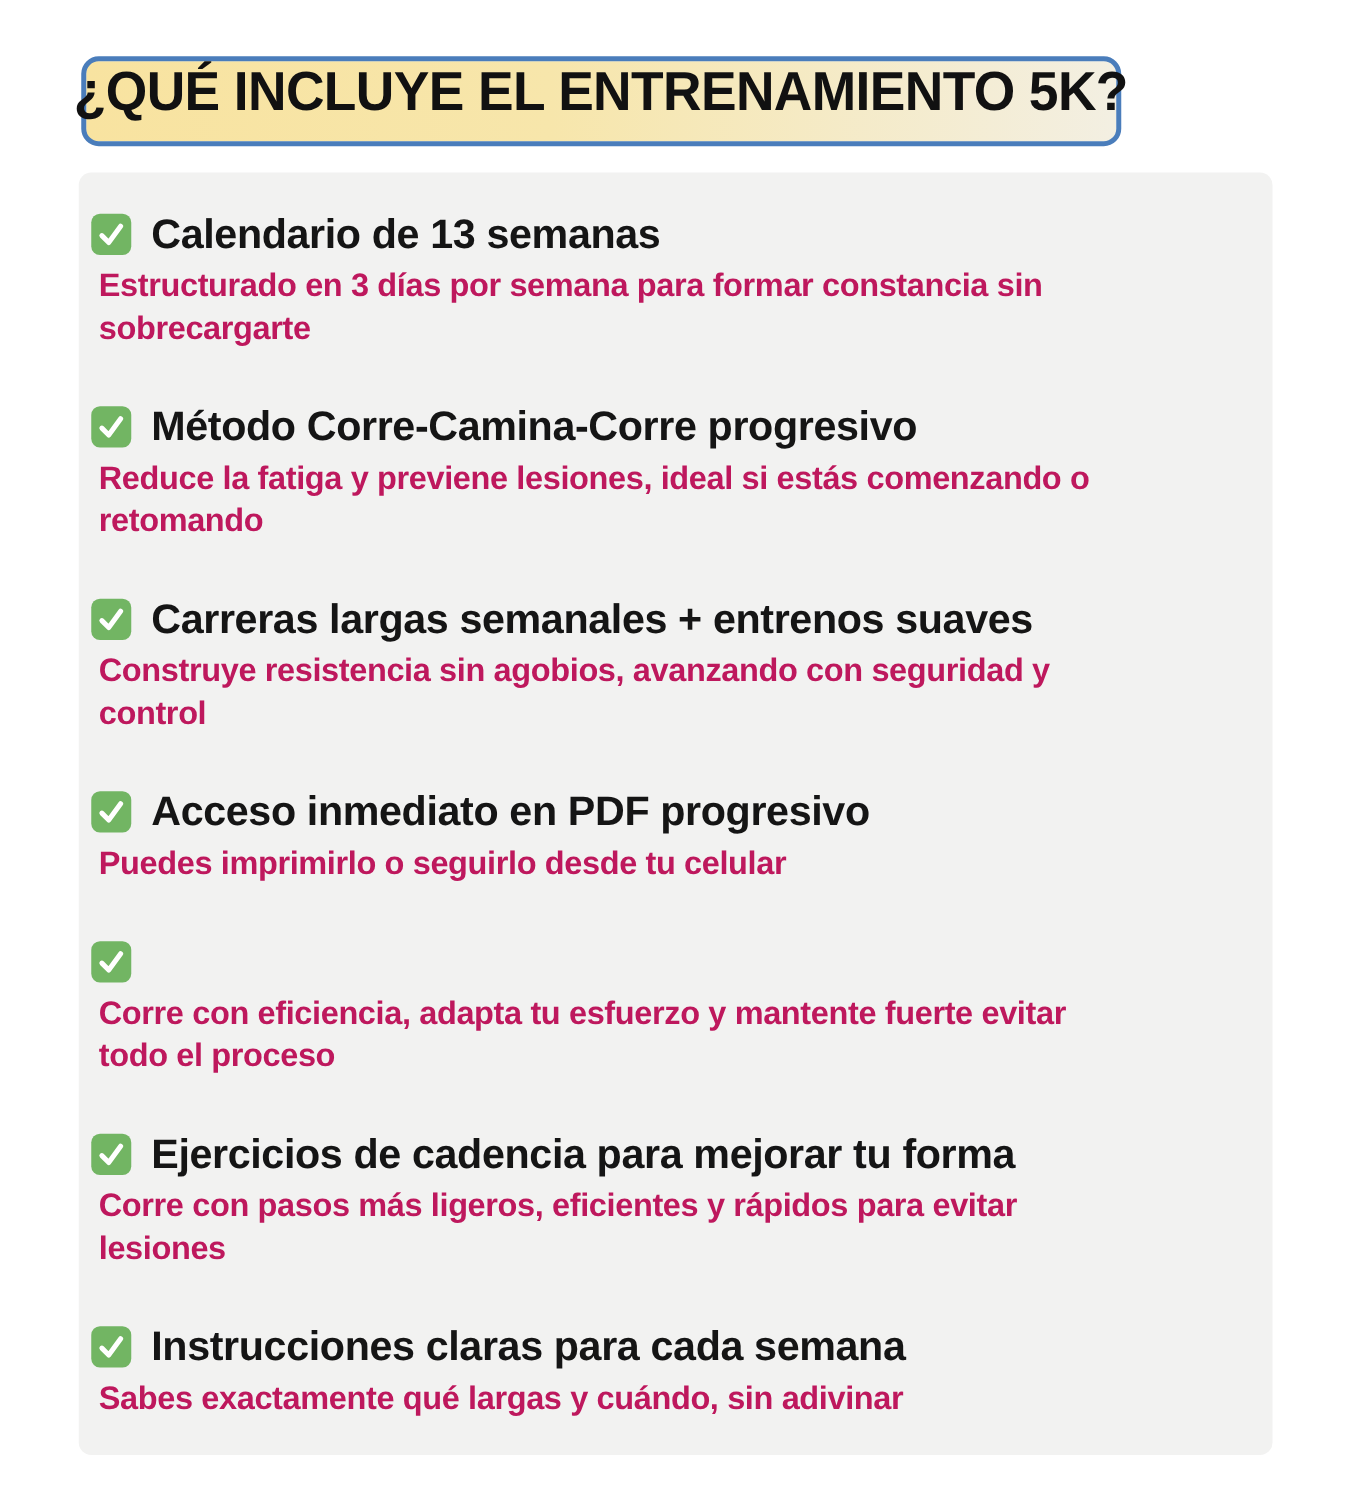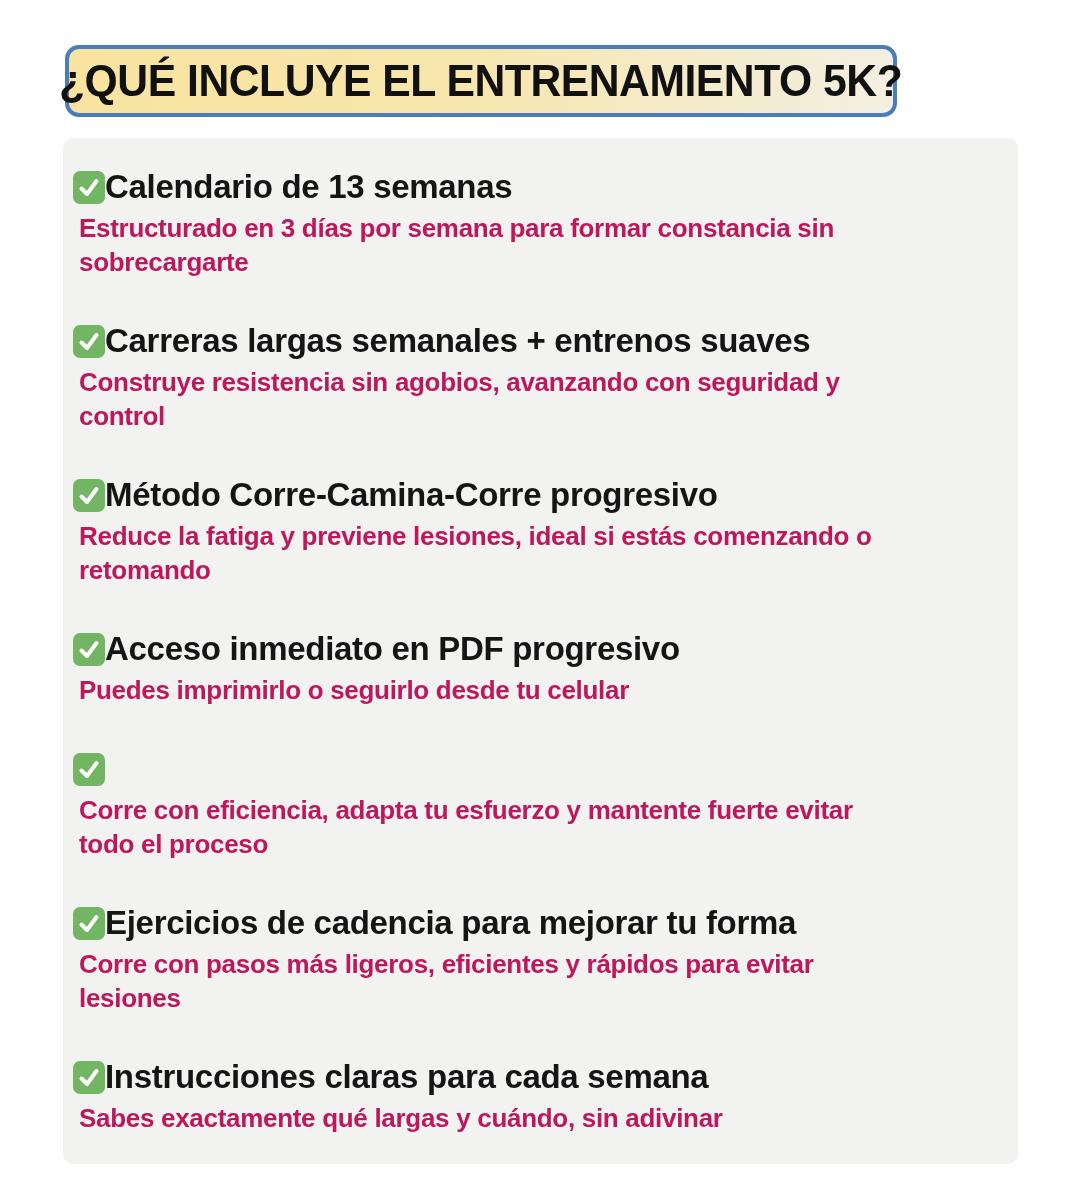--- a/index.html
+++ b/index.html
@@ -21,21 +21,20 @@
     position: absolute;
     left: 65px;
     top: 45px;
     width: 832px;
     height: 72px;
     box-sizing: border-box;
     border: 4px solid #4a7dbb;
     border-radius: 14px;
     background: linear-gradient(90deg, #f8e3a0 0%, #f7e6ab 45%, #f3efe2 100%);
     display: flex;
-    align-items: center;
     justify-content: center;
   }
   .header-banner .title {
     font-size: 44px;
     font-weight: 700;
     letter-spacing: -0.5px;
     color: #111111;
     white-space: nowrap;
     transform: scaleX(0.97);
   }
@@ -50,20 +49,21 @@
     border-radius: 10px;
     padding: 30px 18px 29px 10px;
     display: flex;
     flex-direction: column;
     gap: 43px;
   }
   .list-item { }
   .item-head {
     display: flex;
     align-items: center;
+    gap: 16px;
     height: 38px;
   }
   .check-icon {
     flex: 0 0 auto;
     width: 32px;
     height: 33px;
     border-radius: 7px;
     background: #72b563;
     display: flex;
     align-items: center;
@@ -115,35 +115,35 @@
       <div class="item-desc">Estructurado en 3 días por semana para formar constancia sin sobrecargarte</div>
     </div>
 
     <div class="list-item">
       <div class="item-head">
         <span class="check-icon">
           <svg viewBox="0 0 24 24">
               <path d="M4.5 13.5 L10 19 L19.5 6" fill="none" stroke="#ffffff" stroke-width="4" stroke-linecap="round" stroke-linejoin="round"></path>
             </svg>
         </span>
-        <span class="item-title">Carreras largas semanales + entrenos suaves</span>
+        <span class="item-title">Método Corre-Camina-Corre progresivo</span>
       </div>
-      <div class="item-desc">Construye resistencia sin agobios, avanzando con seguridad y control</div>
+      <div class="item-desc">Reduce la fatiga y previene lesiones, ideal si estás comenzando o retomando</div>
     </div>
 
     <div class="list-item">
       <div class="item-head">
         <span class="check-icon">
           <svg viewBox="0 0 24 24">
               <path d="M4.5 13.5 L10 19 L19.5 6" fill="none" stroke="#ffffff" stroke-width="4" stroke-linecap="round" stroke-linejoin="round"></path>
             </svg>
         </span>
-        <span class="item-title">Método Corre-Camina-Corre progresivo</span>
+        <span class="item-title">Carreras largas semanales + entrenos suaves</span>
       </div>
-      <div class="item-desc">Reduce la fatiga y previene lesiones, ideal si estás comenzando o retomando</div>
+      <div class="item-desc">Construye resistencia sin agobios, avanzando con seguridad y control</div>
     </div>
 
     <div class="list-item">
       <div class="item-head">
         <span class="check-icon">
           <svg viewBox="0 0 24 24">
               <path d="M4.5 13.5 L10 19 L19.5 6" fill="none" stroke="#ffffff" stroke-width="4" stroke-linecap="round" stroke-linejoin="round"></path>
             </svg>
         </span>
         <span class="item-title">Acceso inmediato en PDF progresivo</span>

